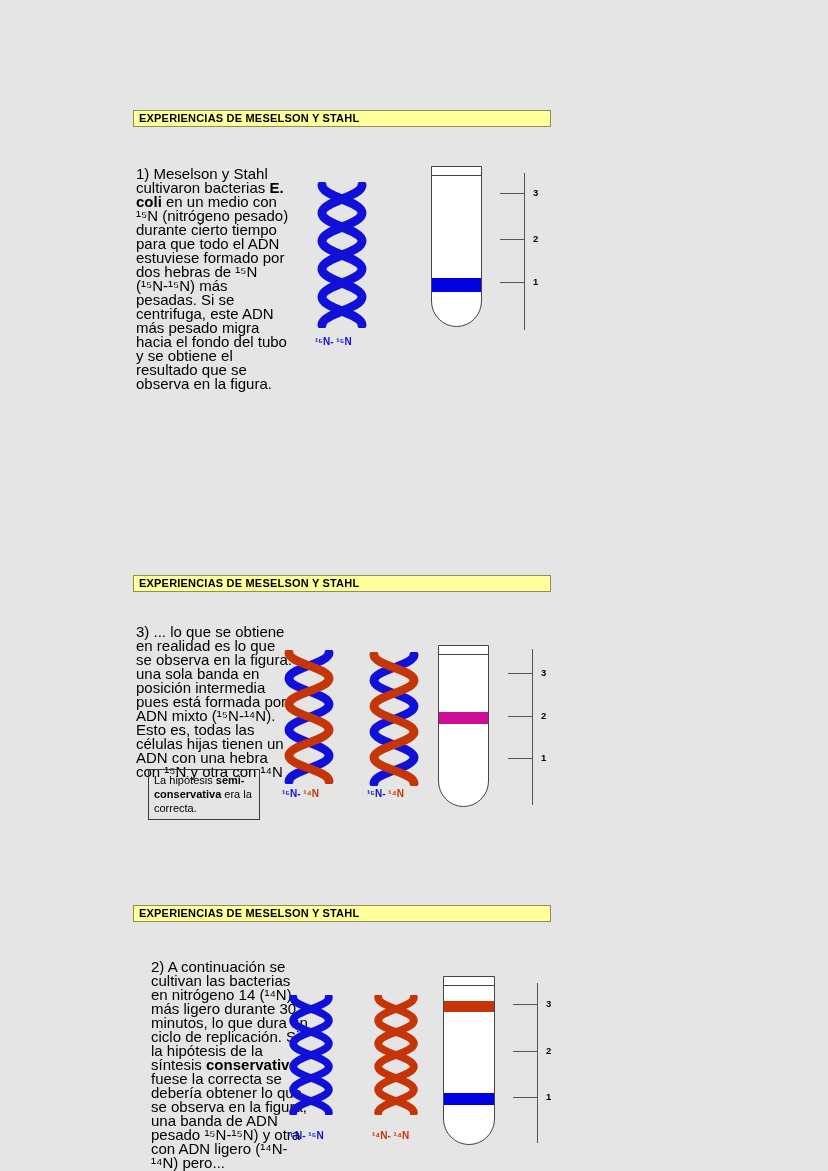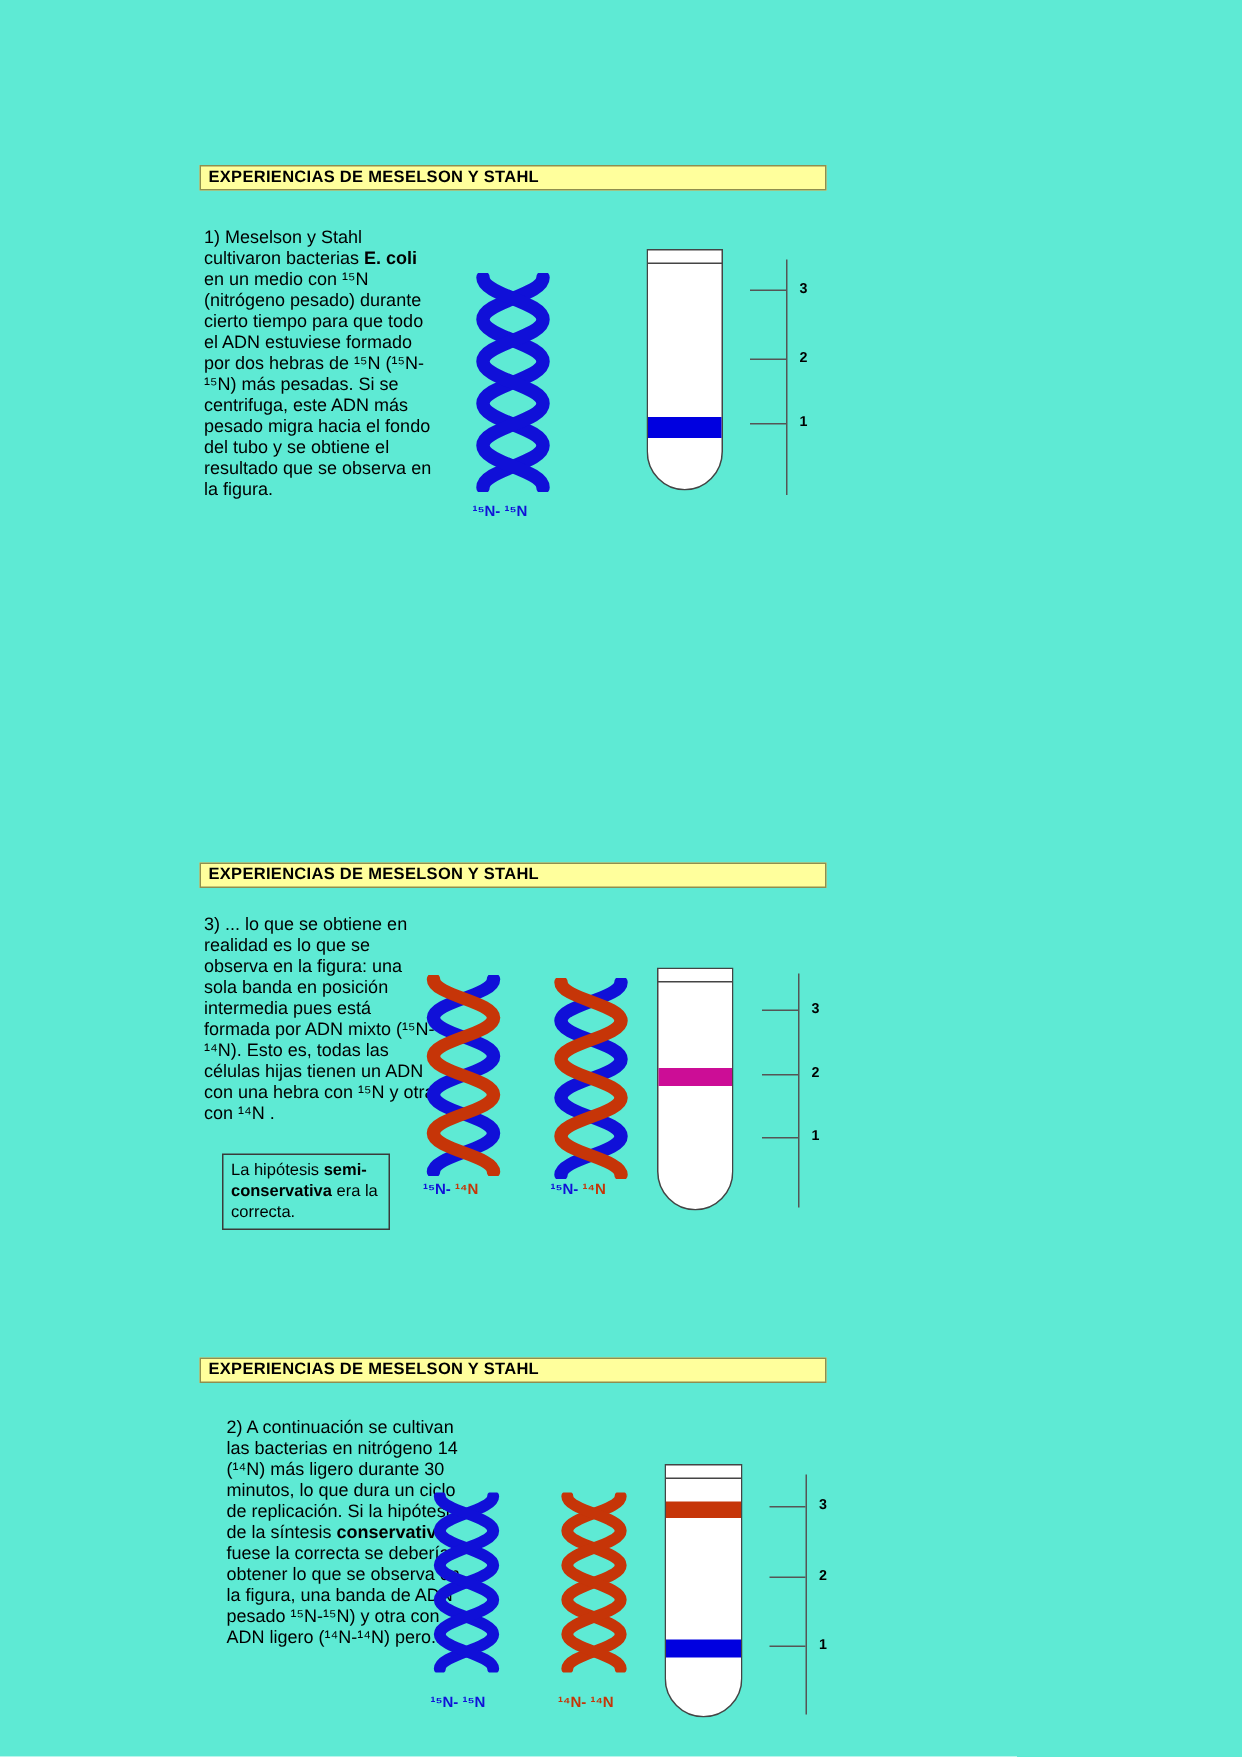--- a/index.html
+++ b/index.html
@@ -1,26 +1,26 @@
 <!DOCTYPE html>
 <html><head>
 <meta charset="utf-8">
 <style>
   html,body { margin:0; padding:0; background:#ffffff; }
   .canvas {
-    position:relative; width:828px; height:1171px; background:#5eead4;
+    position:relative; width:828px; height:1171px; background:#e5e5e5;
     font-family:"Liberation Sans", sans-serif; color:#000; overflow:hidden;
   }
   .hdr {
     position:absolute; left:133px; width:411px; height:15px;
     background:#ffff9c; border:1px solid #8f8f4f;
     font-weight:bold; font-size:11px; line-height:15px;
     padding-left:5px; letter-spacing:0.2px;
   }
-  .txt { position:absolute; font-size:12px; line-height:14px; }
+  .txt { position:absolute; font-size:15px; line-height:14px;margin-top:16px; }
   .txt .b, .note .b { font-weight:bold; }
   .txt1 { left:136px; top:151px; width:153px; }
   .txt2 { left:136px; top:609px; width:156px; }
   .txt3 { left:151px; top:944px; width:160px; }
   .note {
     position:absolute; left:148px; top:769px; width:100px;
     border:1px solid #3a3a3a; padding:3px 5px 4px 5px;
     font-size:11px; line-height:14px;
   }
   .helix { position:absolute; }

